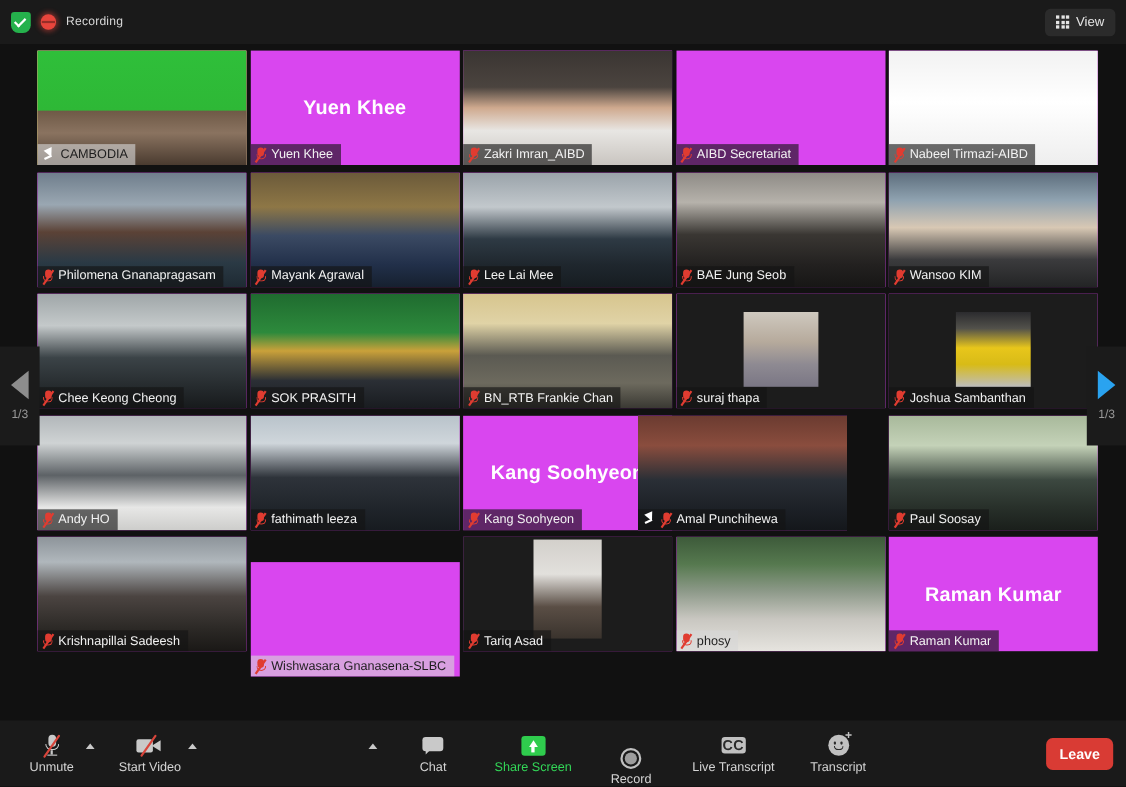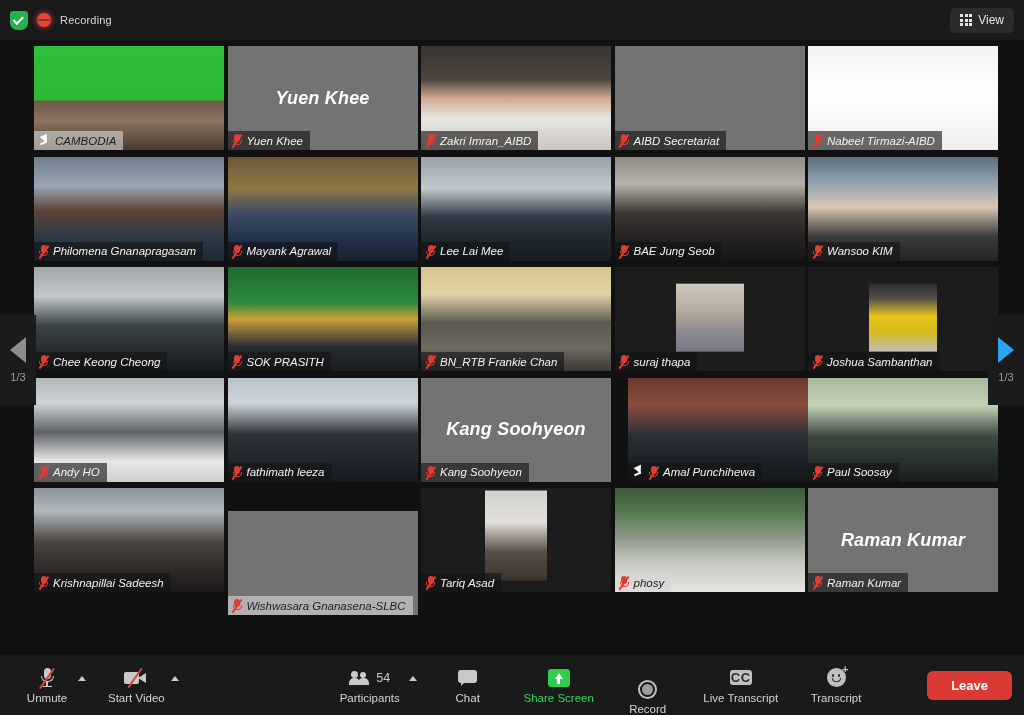--- a/index.html
+++ b/index.html
@@ -66,23 +66,22 @@
   .grid-glyph i { background: #e4e4e4; display: block; }
 
   
   .gallery {
     position: absolute; left: 0; top: 40px;
     width: 1024px; height: 615px;
     background: #111111;
   }
   .tile {
     position: absolute;
-    background: #737373;
+    background: #d946ef;
     overflow: hidden;
-    font-style: italic;
   }
   .tile.active { outline: 2px solid #c8e64a; outline-offset: -2px; }
   .tile-video { position: absolute; inset: 0; }
   .tile-namebar {
     position: absolute; left: 0; bottom: 0;
     max-width: 100%;
     height: 19px;
     display: flex; align-items: center; gap: 5px;
     padding: 0 7px 0 5px;
     background: rgba(20,20,20,.62);
@@ -227,21 +226,21 @@
   
   .ic-react { width: 19px; height: 19px; border-radius: 50%; background: #c0c0c0; position: relative; }
   .ic-react .e1 { position: absolute; left: 5px; top: 6px; width: 2.5px; height: 2.5px; border-radius: 50%; background: #2a2a2a; }
   .ic-react .e2 { position: absolute; left: 11px; top: 6px; width: 2.5px; height: 2.5px; border-radius: 50%; background: #2a2a2a; }
   .ic-react .m { position: absolute; left: 5px; top: 10px; width: 9px; height: 4px; border: 1.3px solid #2a2a2a; border-top: none; border-radius: 0 0 6px 6px; }
   .ic-react .plus { position: absolute; right: -3px; top: -3px; color: #c0c0c0; font-size: 11px; line-height: 9px; font-weight: bold; }
   .leave-btn {
     margin-left: auto; margin-right: 12px;
     background: #d93b34; color: #fff;
     font-size: 13px; font-weight: bold;
-    padding: 7px 24px; border-radius: 6px;
+    padding: 7px 12px; border-radius: 6px;
     cursor: pointer;
   }
 </style>
 </head>
 <body>
 
 <div id="app">
 
   <div class="topbar">
     <div class="topbar-left">
@@ -458,21 +457,21 @@
           <div class="tile-nameonly">Kang Soohyeon</div>
           <div class="tile-namebar">
             <span class="mute-icon">
               <span class="body"></span>
               <span class="stand"></span>
               <span class="slash"></span>
             </span>
             <span>Kang Soohyeon</span>
           </div>
         </div>
-        <div class="tile" style="left: 628px; top: 337.5px; width: 190px; height: 104px;">
+        <div class="tile" style="left: 580px; top: 337.5px; width: 190px; height: 104px;">
           <div class="tile-video" style="background: linear-gradient(rgb(107, 59, 48) 0%, rgb(138, 77, 62) 26%, rgb(42, 47, 54) 56%, rgb(29, 33, 39) 80%, rgb(20, 23, 27) 100%);"></div>
           <div class="tile-namebar">
             <span class="pin-icon"></span>
             <span class="mute-icon">
               <span class="body"></span>
               <span class="stand"></span>
               <span class="slash"></span>
             </span>
             <span>Amal Punchihewa</span>
           </div>
@@ -579,32 +578,20 @@
               <span class="lens"></span>
               <span class="slash"></span>
             </span>
         </span>
         <span class="tb-label">Start Video</span>
       </div>
       <span class="caret"></span>
     </div>
 
     <div class="tb-group" style="margin-left:150px;">
-      <div class="tb-item" style="min-width:74px;">
-        <span class="tb-icon">
-          <span class="ic-people">
-              <span class="h1"></span>
-              <span class="b1"></span>
-              <span class="h2"></span>
-              <span class="b2"></span>
-            </span>
-          <span class="people-count">54</span>
-        </span>
-        <span class="tb-label">Participants</span>
-      </div>
       <span class="caret"></span>
 
       <div class="tb-item" style="margin-left:18px;">
         <span class="tb-icon">
           <span class="ic-chat">
               <span class="bub"></span>
               <span class="tail"></span>
             </span>
         </span>
         <span class="tb-label">Chat</span>

